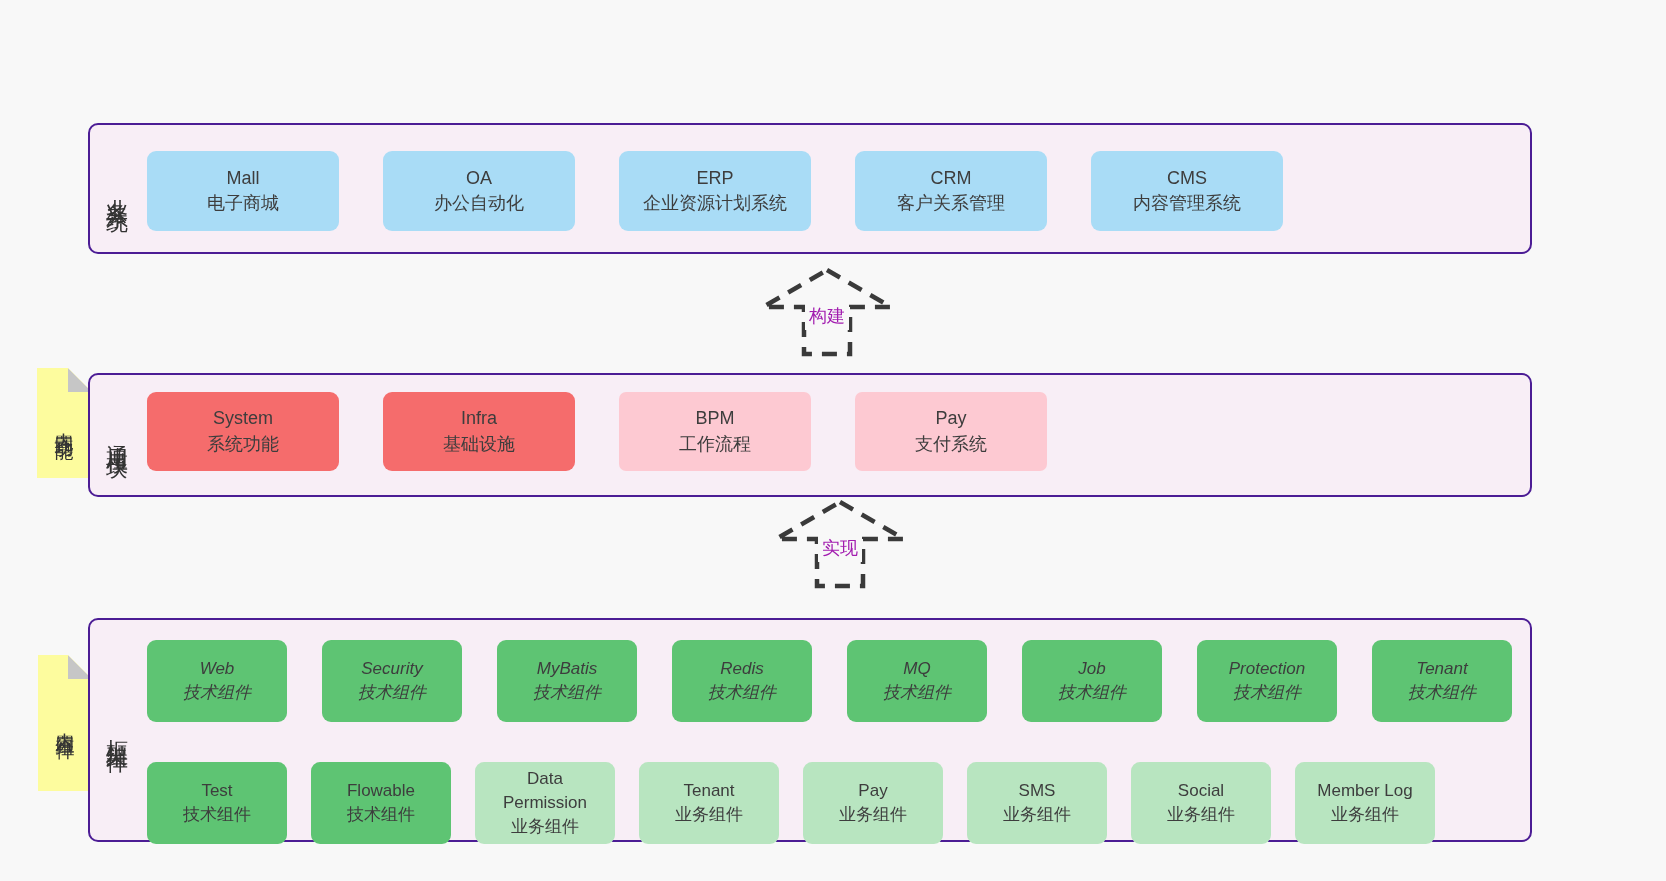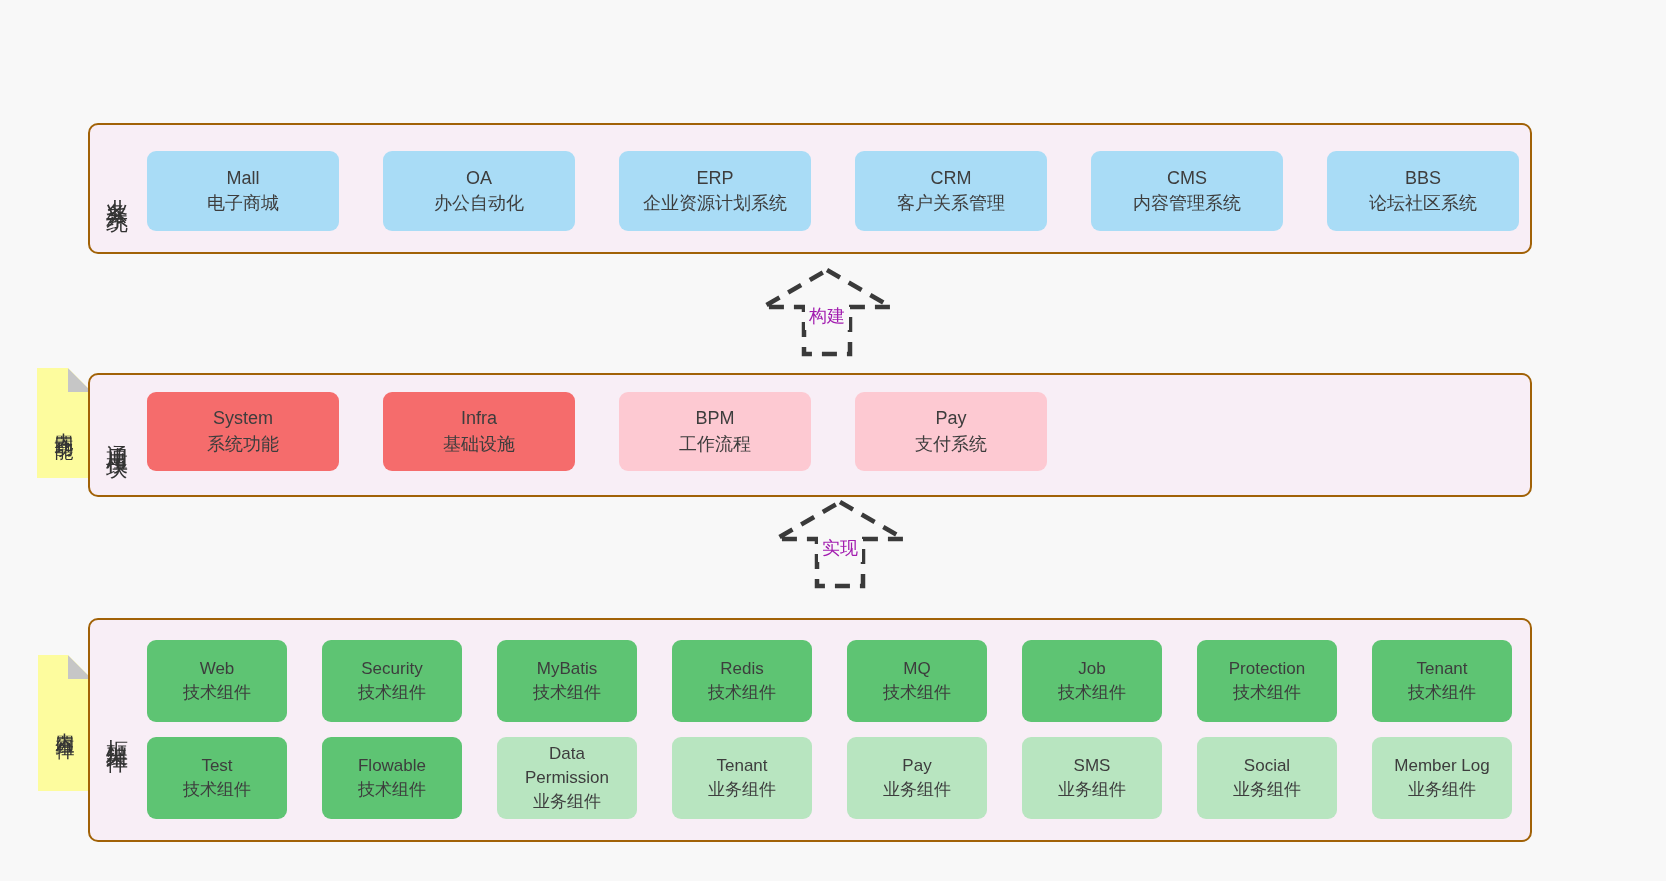--- a/index.html
+++ b/index.html
@@ -10,21 +10,21 @@
     color:#3d3d3d;
     position:relative;
     overflow:hidden;
   }
   .stage{position:absolute;inset:0;}
 
   
   .panel{
     position:absolute;
     background:#f8eef6;
-    border:2px solid #a16207;
+    border:2px solid #4c1d95;
     border-radius:10px;
     z-index:1;
     box-sizing:border-box;
   }
   .panel-business{left:88px;top:123px;width:1444px;height:131px;}
   .panel-modules{left:88px;top:373px;width:1444px;height:124px;}
   .panel-components{left:88px;top:618px;width:1444px;height:224px;}
 
   
   .side-label{
@@ -32,37 +32,37 @@
     transform:translateY(-50%);
     writing-mode:vertical-rl;text-orientation:upright;
     font-size:22px;letter-spacing:4px;color:#333;
     white-space:nowrap;
   }
 
   
   .row{position:absolute;display:flex;}
   .row-business{left:57px;top:26px;gap:44px;}
   .row-modules{left:57px;top:17px;gap:44px;}
-  .row-comp1{left:57px;top:20px;gap:35px;}
-  .row-comp2{left:57px;top:117px;gap:35px;}
+  .row-comp1{left:57px;top:20px;gap:35px;font-style:italic;}
+  .row-comp2{left:57px;top:142px;gap:24px;}
 
   .box{
     border-radius:9px;
     display:flex;flex-direction:column;
     align-items:center;justify-content:center;
     text-align:center;
     line-height:1.4;
     box-sizing:border-box;
   }
   .box-lg{width:192px;height:80px;font-size:18px;padding:0 10px;}
   .box-md{width:192px;height:79px;font-size:18px;padding:11px 10px;}
   .box-sm{width:140px;height:82px;font-size:17px;padding:0 14px;}
   .blue{background:#a9dcf6;}
   .red{background:#f56c6c;}
-  .pink{background:#fdc9d2;}
+  .pink{background:#fdc9d2;border-radius:7px;}
   .green{background:#5ec473;}
   .lgreen{background:#b8e5c0;}
   .box-name,.box-desc{display:block;}
 
   
   .sticky{
     position:absolute;z-index:0;
     background:#fdfc9e;
     clip-path:polygon(0 0, calc(100% - 24px) 0, 100% 24px, 100% 100%, 0 100%);
   }
@@ -126,24 +126,20 @@
         <span class="box-desc">企业资源计划系统</span>
       </div>
       <div class="box box-lg blue">
         <span class="box-name">CRM</span>
         <span class="box-desc">客户关系管理</span>
       </div>
       <div class="box box-lg blue">
         <span class="box-name">CMS</span>
         <span class="box-desc">内容管理系统</span>
       </div>
-      <div class="box box-lg blue">
-        <span class="box-name">BBS</span>
-        <span class="box-desc">论坛社区系统</span>
-      </div>
     </div>
   </div>
 
   <div class="arrow arrow-build">
     <svg viewBox="0 0 140 92" xmlns="http://www.w3.org/2000/svg">
       <polygon points="70,4 134,41 93,41 93,88 47,88 47,41 6,41" fill="none" stroke="#3a3a3a" stroke-width="4.5" stroke-dasharray="15 10" stroke-linejoin="miter"></polygon>
     </svg>
     <span class="arrow-label">构建</span>
   </div>
 

